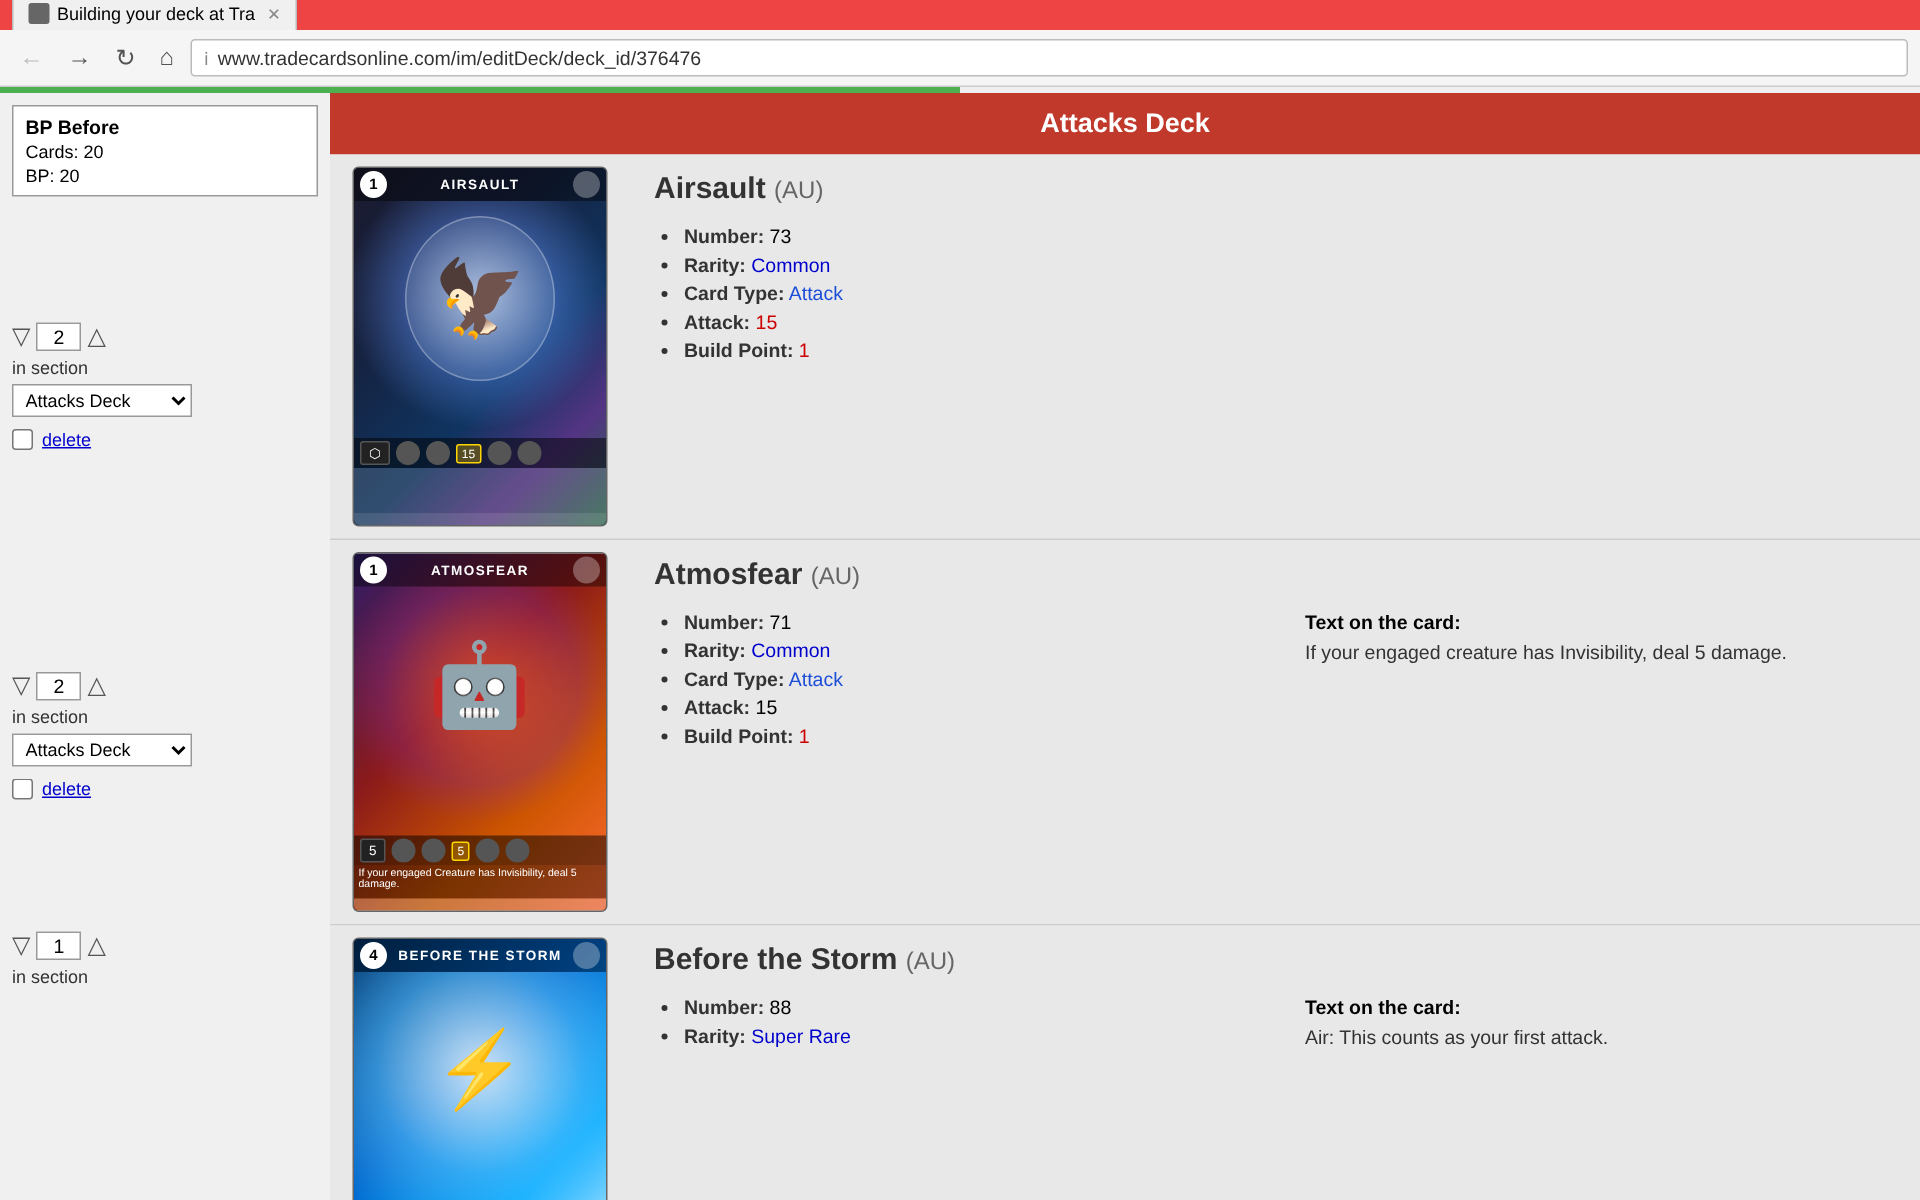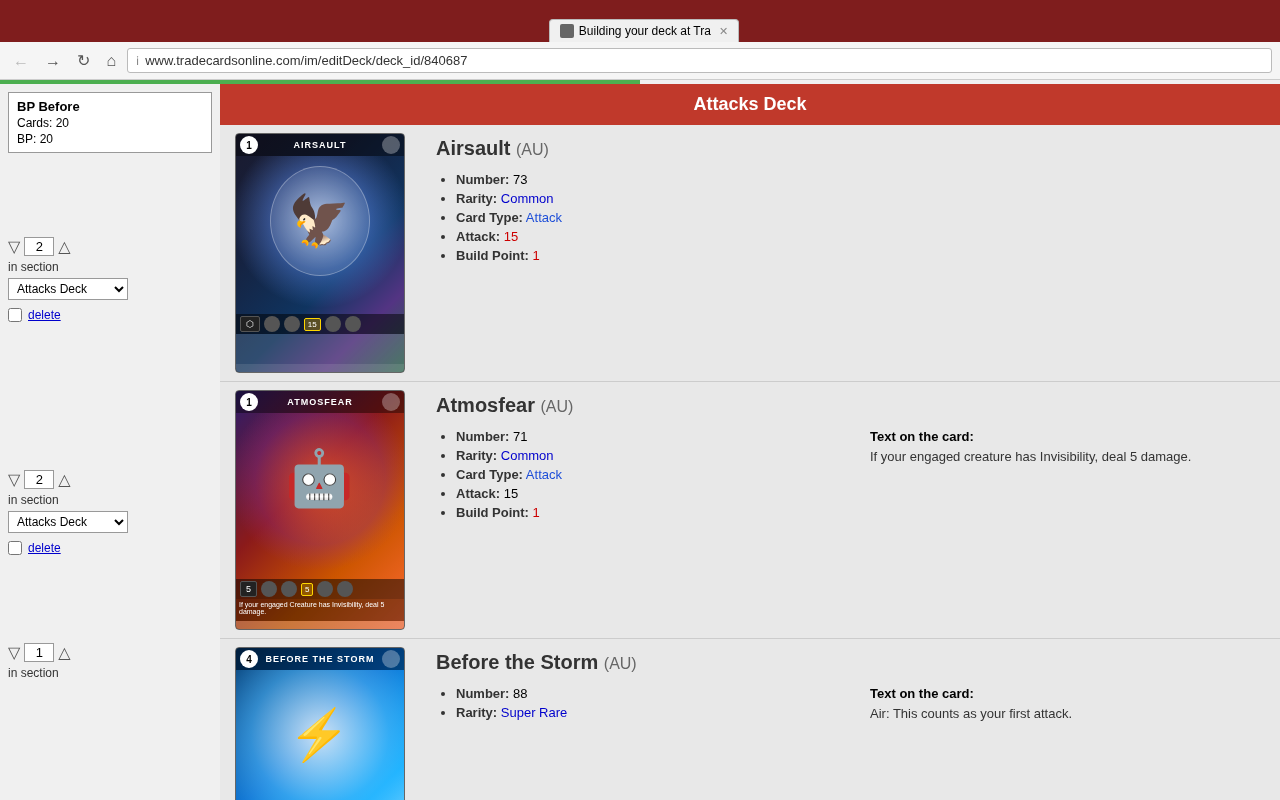--- a/index.html
+++ b/index.html
@@ -1,17 +1,17 @@
 <!DOCTYPE html>
 <html><head>
   <meta charset="utf-8">
   <style>
     * { margin: 0; padding: 0; box-sizing: border-box; }
     body { font-family: Arial, sans-serif; font-size: 13px; background: #f0f0f0; width: 1280px; height: 800px; overflow: hidden; }
-    .tab-bar { display: flex; align-items: flex-end; padding: 6px 0 0 8px; background: #7f1d1d; height: 42px; justify-content: center; }
+    .tab-bar { display: flex; align-items: flex-end; padding: 6px 0 0 8px; background: #ef4444; height: 20px; }
     .tab { display: flex; align-items: center; background: #f0f0f0; border: 1px solid #bbb; border-bottom: none; border-radius: 4px 4px 0 0; padding: 4px 10px; font-size: 12px; max-width: 220px; overflow: hidden; white-space: nowrap; text-overflow: ellipsis; }
     .tab .tab-icon { width: 14px; height: 14px; margin-right: 5px; background: #666; border-radius: 2px; flex-shrink: 0; }
     .tab .tab-close { margin-left: 8px; color: #888; cursor: pointer; font-size: 11px; }
 
     .nav-bar { display: flex; align-items: center; padding: 4px 8px; background: #f5f5f5; border-bottom: 1px solid #ccc; gap: 6px; height: 38px; }
     .nav-btn { background: none; border: none; font-size: 16px; color: #555; cursor: pointer; padding: 2px 5px; }
     .nav-btn.disabled { color: #bbb; }
     .address-bar { flex: 1; border: 1px solid #bbb; border-radius: 3px; padding: 3px 8px; font-size: 13px; background: white; display: flex; align-items: center; gap: 6px; }
     .address-bar .lock-icon { color: #888; font-size: 12px; }
     .address-text { color: #333; font-size: 13px; }
@@ -99,21 +99,21 @@
   </div>
 
   <div class="nav-bar">
     <button class="nav-btn disabled">←</button>
     <button class="nav-btn">→</button>
     <button class="nav-btn">↻</button>
     <button class="nav-btn">⌂</button>
     <div class="address-bar">
       <span class="lock-icon">ℹ</span>
       <span class="address-text">
-        <span>www.tradecardsonline.com/im/editDeck/deck_id/840687</span>
+        <span>www.tradecardsonline.com/im/editDeck/deck_id/376476</span>
       </span>
     </div>
   </div>
 
   <div class="loading-bar-container">
     <div class="loading-bar"></div>
   </div>
 </div>
 
 <div class="page-content">

